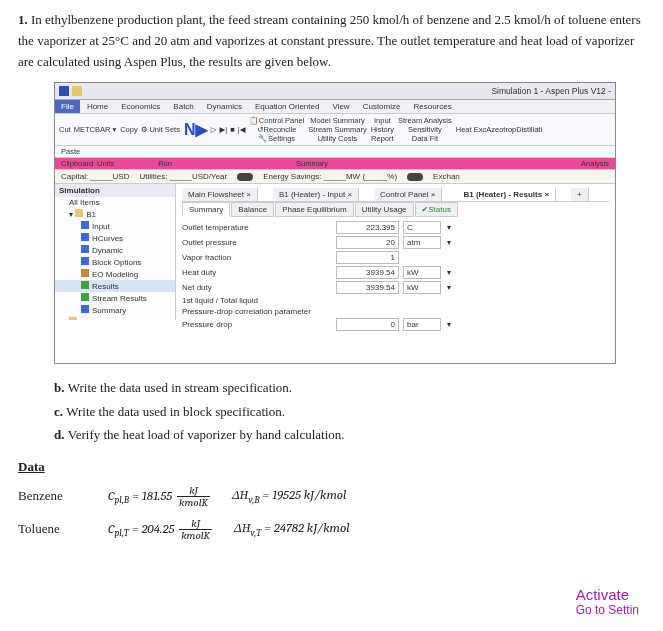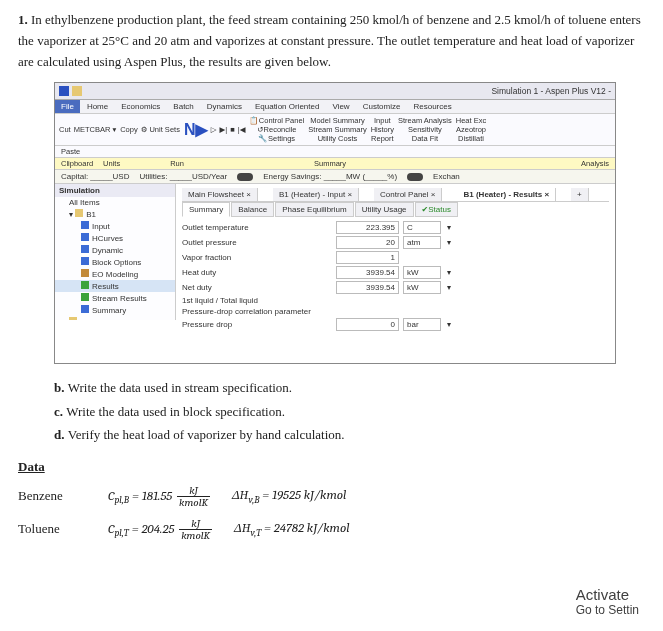--- a/index.html
+++ b/index.html
@@ -10,21 +10,21 @@
     .atitlebar { background:#e8e8f0; height:16px; display:flex; align-items:center; padding:0 4px; justify-content:space-between; border-bottom:1px solid #aaa;}
     .atitlebar .left { display:flex; gap:3px; align-items:center;}
     .aicon { width:10px; height:10px; display:inline-block; }
     .amenu { display:flex; gap:1px; background:#f2f2f6; border-bottom:1px solid #ccc; font-size:8px;}
     .amenu div { padding:2px 6px; }
     .amenu .file { background:#4a6cbf; color:#fff;}
     .toolbar2 { display:flex; gap:4px; padding:2px 4px; border-bottom:1px solid #ccc; align-items:center; flex-wrap:wrap; font-size:7.5px; background:#fafafe;}
     .toolgroup { display:flex; gap:3px; align-items:center;}
     .toolbtn { display:flex; align-items:center; gap:2px;}
     .bignext { color:#2a50c0; font-size:16px; font-weight:bold;}
-    .labelrow { background:#fef9c3; display:flex; padding:1px 6px; gap:10px; font-size:7.5px; border-bottom:1px solid #ccc;}
+    .labelrow { background:#ec4899; display:flex; padding:1px 6px; gap:4px; font-size:7.5px; border-bottom:1px solid #ccc;}
     .capitalbar { background:#f6f6ee; padding:2px 6px; font-size:8px; border-bottom:1px solid #ccc; display:flex; gap:10px; align-items:center;}
     .toggle { width:16px; height:8px; border-radius:4px; background:#444; display:inline-block;}
     .tabsbar { display:flex; gap:15px; font-size:8px; border-bottom:1px solid #ccc;}
     .tabsbar div { padding:2px 6px; background:#f0f0f4; border-right:1px solid #ccc;}
     .tabsbar .active { background:#fff; font-weight:bold;}
     .body2 { display:flex; height:136px;}
     .sidepan { width:120px; border-right:1px solid #ccc; background:#fdfdff; overflow:hidden; font-size:8px;}
     .sidepan .sitem { padding:1px 4px 1px 14px; white-space:nowrap;}
     .sidepan .sitem.l2 { padding-left:26px;}
     .sidepan .hdr { background:#eaeaf4; padding:2px 4px; font-weight:bold;}
@@ -47,21 +47,21 @@
     .parts { margin:10px 0 10px 36px; line-height:1.8;}
     .parts div::first-letter{}
     .dataH { font-weight:bold; text-decoration:underline; margin:12px 0 10px 0;}
     .datarow { display:flex; gap:20px; margin:10px 0; align-items:center;}
     .chem { width:70px;}
     .eq { font-style:italic; font-family:Cambria,Georgia,serif;}
     .sub { font-size:0.75em; vertical-align:sub;}
     .frac { display:inline-block; text-align:center; vertical-align:middle; font-size:0.85em; line-height:1; margin:0 2px;}
     .frac .n { display:block; border-bottom:1px solid #222; padding:0 2px;}
     .frac .d { display:block; padding:0 2px;}
-    .activate { position:absolute; right:6px; bottom:4px; color:#404040; font-family:'Segoe UI',sans-serif; text-align:left; font-size:12px;}
+    .activate { position:absolute; right:6px; bottom:4px; color:#a21caf; font-family:'Segoe UI',sans-serif; text-align:left; font-size:12px;}
     .page { position:relative; min-height:611px;}
   </style>
 </head>
 <body>
 
 <div class="page">
 
 <div class="problem">
   <span class="qnum">1.</span>
   <span>In ethylbenzene production plant, the feed stream containing 250 kmol/h of benzene and 2.5 kmol/h of toluene enters the vaporizer at 25°C and 20 atm and vaporizes at constant pressure. The outlet temperature and heat load of vaporizer are calculated using Aspen Plus, the results are given below.</span>
@@ -119,21 +119,21 @@
     <div class="toolgroup" style="flex-direction:column; gap:0;">
       <div><span>Input</span></div>
       <div><span>History</span></div>
       <div><span>Report</span></div>
     </div>
     <div class="toolgroup" style="flex-direction:column; gap:0;">
       <div><span>Stream Analysis</span></div>
       <div><span>Sensitivity</span></div>
       <div><span>Data Fit</span></div>
     </div>
-    <div class="toolgroup" style="flex-direction:column; gap:0;">
+    <div class="toolgroup" style="flex-direction:row; gap:0;">
       <div><span>Heat Exc</span></div>
       <div><span>Azeotrop</span></div>
       <div><span>Distillati</span></div>
     </div>
   </div>
   <div class="toolbar2" style="gap:0; padding:0;">
     <div class="toolbtn" style="padding:1px 6px">
           <span>Paste</span>
         </div>
     <div style="flex:1"></div>

